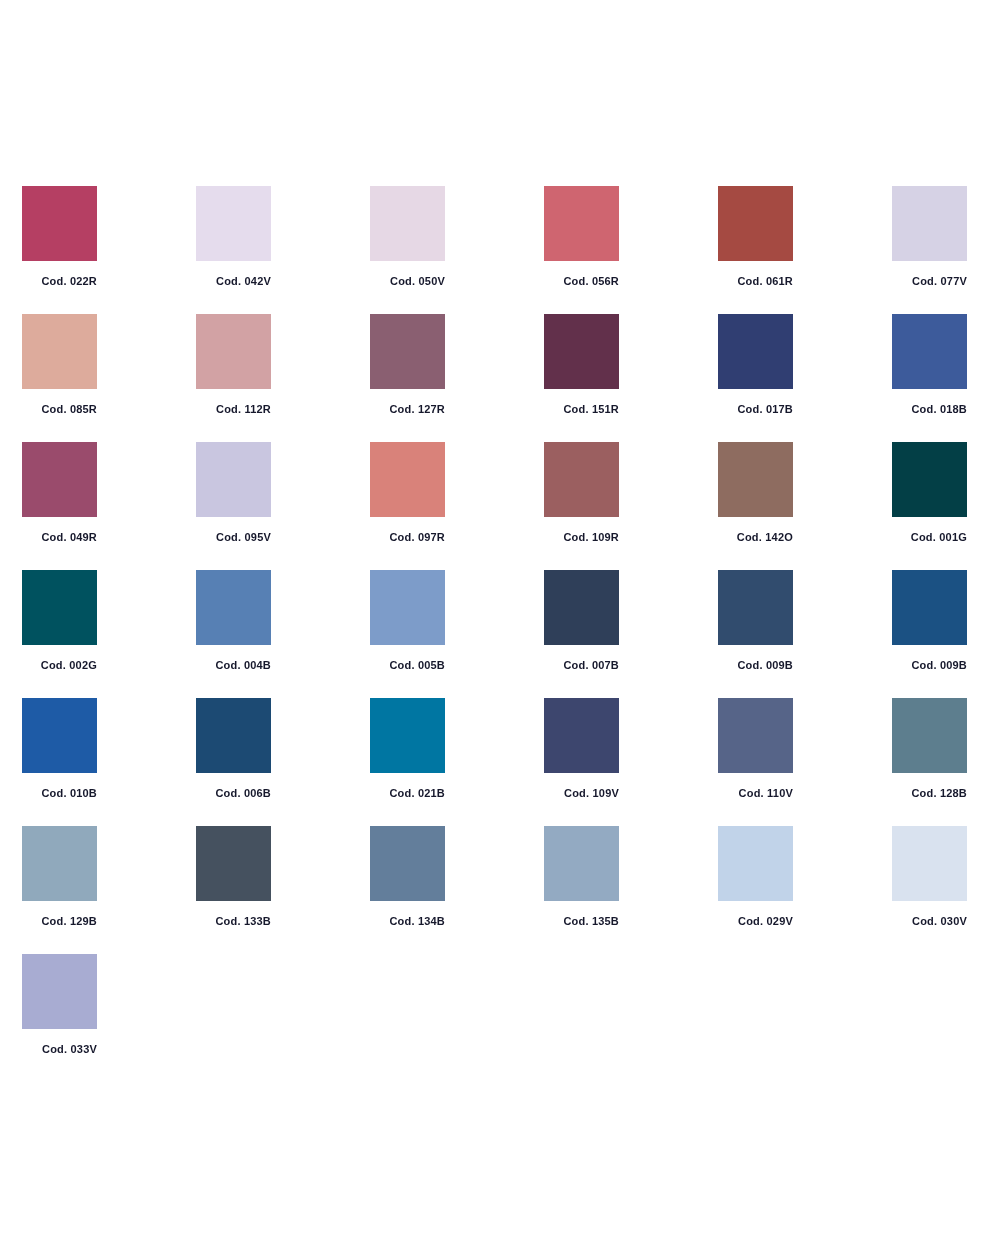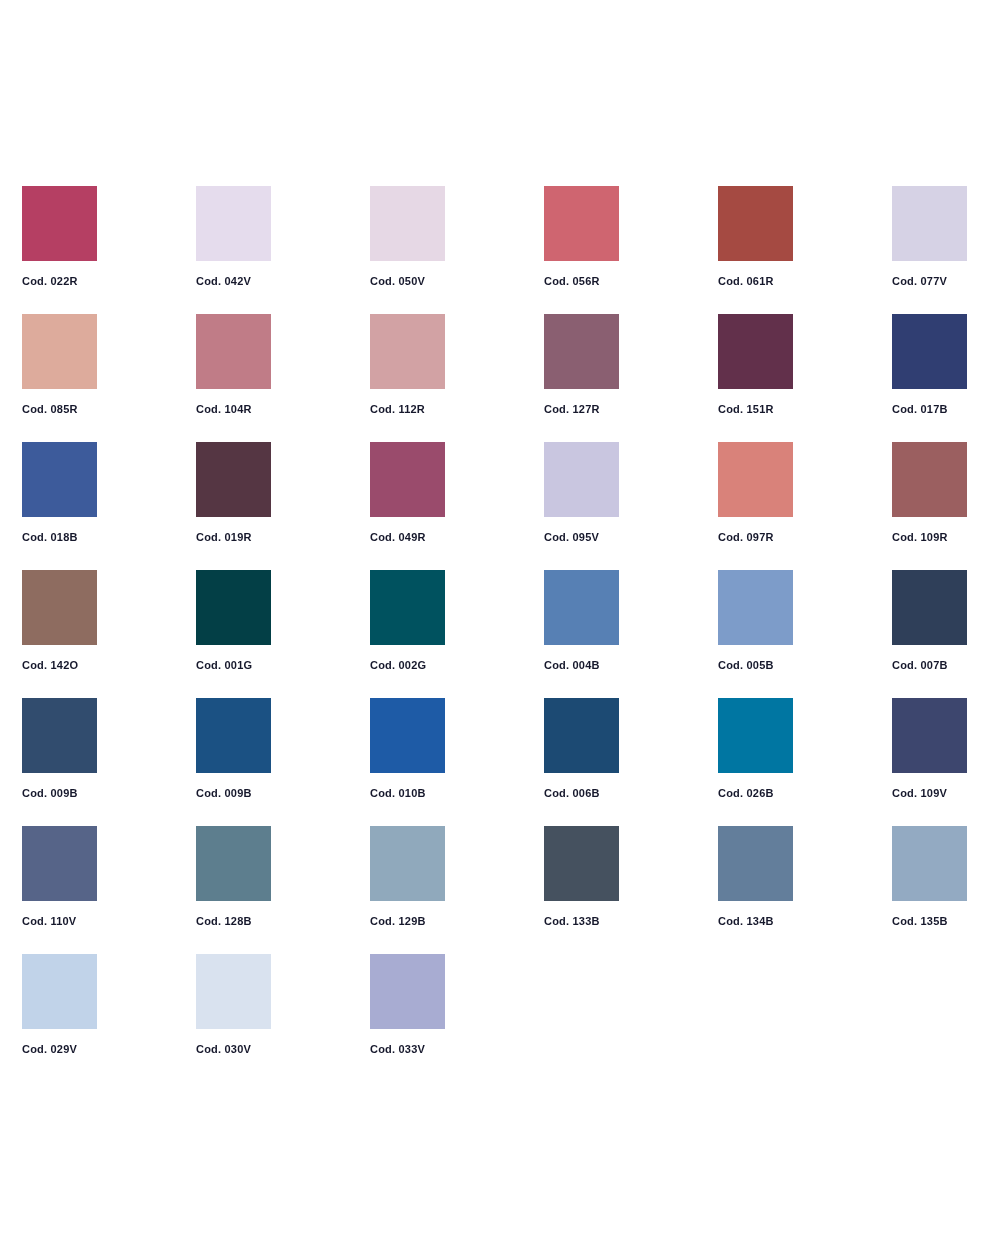--- a/index.html
+++ b/index.html
@@ -42,20 +42,21 @@
 
   .swatch-label {
     display: block;
     margin-top: 15px;
     font-size: 11px;
     font-weight: bold;
     letter-spacing: 0.2px;
     color: #16182c;
     white-space: nowrap;
     line-height: 11px;
+    text-align: right;
   }
 </style>
 </head>
 <body>
 
 <div id="swatch-grid">
     <div class="swatch-cell">
       <span class="swatch-chip" style="background: rgb(181, 63, 99);"></span>
       <span class="swatch-label">Cod. 022R</span>
     </div>
@@ -77,48 +78,40 @@
     </div>
     <div class="swatch-cell">
       <span class="swatch-chip" style="background: rgb(214, 210, 229);"></span>
       <span class="swatch-label">Cod. 077V</span>
     </div>
     <div class="swatch-cell">
       <span class="swatch-chip" style="background: rgb(221, 171, 156);"></span>
       <span class="swatch-label">Cod. 085R</span>
     </div>
     <div class="swatch-cell">
-      <span class="swatch-chip" style="background: rgb(192, 124, 135);"></span>
-      <span class="swatch-label">Cod. 104R</span>
-    </div>
-    <div class="swatch-cell">
       <span class="swatch-chip" style="background: rgb(210, 162, 164);"></span>
       <span class="swatch-label">Cod. 112R</span>
     </div>
     <div class="swatch-cell">
       <span class="swatch-chip" style="background: rgb(138, 95, 113);"></span>
       <span class="swatch-label">Cod. 127R</span>
     </div>
     <div class="swatch-cell">
       <span class="swatch-chip" style="background: rgb(98, 48, 75);"></span>
       <span class="swatch-label">Cod. 151R</span>
     </div>
     <div class="swatch-cell">
       <span class="swatch-chip" style="background: rgb(48, 62, 114);"></span>
       <span class="swatch-label">Cod. 017B</span>
     </div>
     <div class="swatch-cell">
       <span class="swatch-chip" style="background: rgb(61, 91, 155);"></span>
       <span class="swatch-label">Cod. 018B</span>
     </div>
     <div class="swatch-cell">
-      <span class="swatch-chip" style="background: rgb(85, 54, 67);"></span>
-      <span class="swatch-label">Cod. 019R</span>
-    </div>
-    <div class="swatch-cell">
       <span class="swatch-chip" style="background: rgb(154, 75, 108);"></span>
       <span class="swatch-label">Cod. 049R</span>
     </div>
     <div class="swatch-cell">
       <span class="swatch-chip" style="background: rgb(201, 198, 224);"></span>
       <span class="swatch-label">Cod. 095V</span>
     </div>
     <div class="swatch-cell">
       <span class="swatch-chip" style="background: rgb(217, 130, 122);"></span>
       <span class="swatch-label">Cod. 097R</span>
@@ -162,21 +155,21 @@
     <div class="swatch-cell">
       <span class="swatch-chip" style="background: rgb(30, 91, 166);"></span>
       <span class="swatch-label">Cod. 010B</span>
     </div>
     <div class="swatch-cell">
       <span class="swatch-chip" style="background: rgb(28, 74, 115);"></span>
       <span class="swatch-label">Cod. 006B</span>
     </div>
     <div class="swatch-cell">
       <span class="swatch-chip" style="background: rgb(0, 118, 162);"></span>
-      <span class="swatch-label">Cod. 026B</span>
+      <span class="swatch-label">Cod. 021B</span>
     </div>
     <div class="swatch-cell">
       <span class="swatch-chip" style="background: rgb(61, 70, 110);"></span>
       <span class="swatch-label">Cod. 109V</span>
     </div>
     <div class="swatch-cell">
       <span class="swatch-chip" style="background: rgb(86, 100, 136);"></span>
       <span class="swatch-label">Cod. 110V</span>
     </div>
     <div class="swatch-cell">

